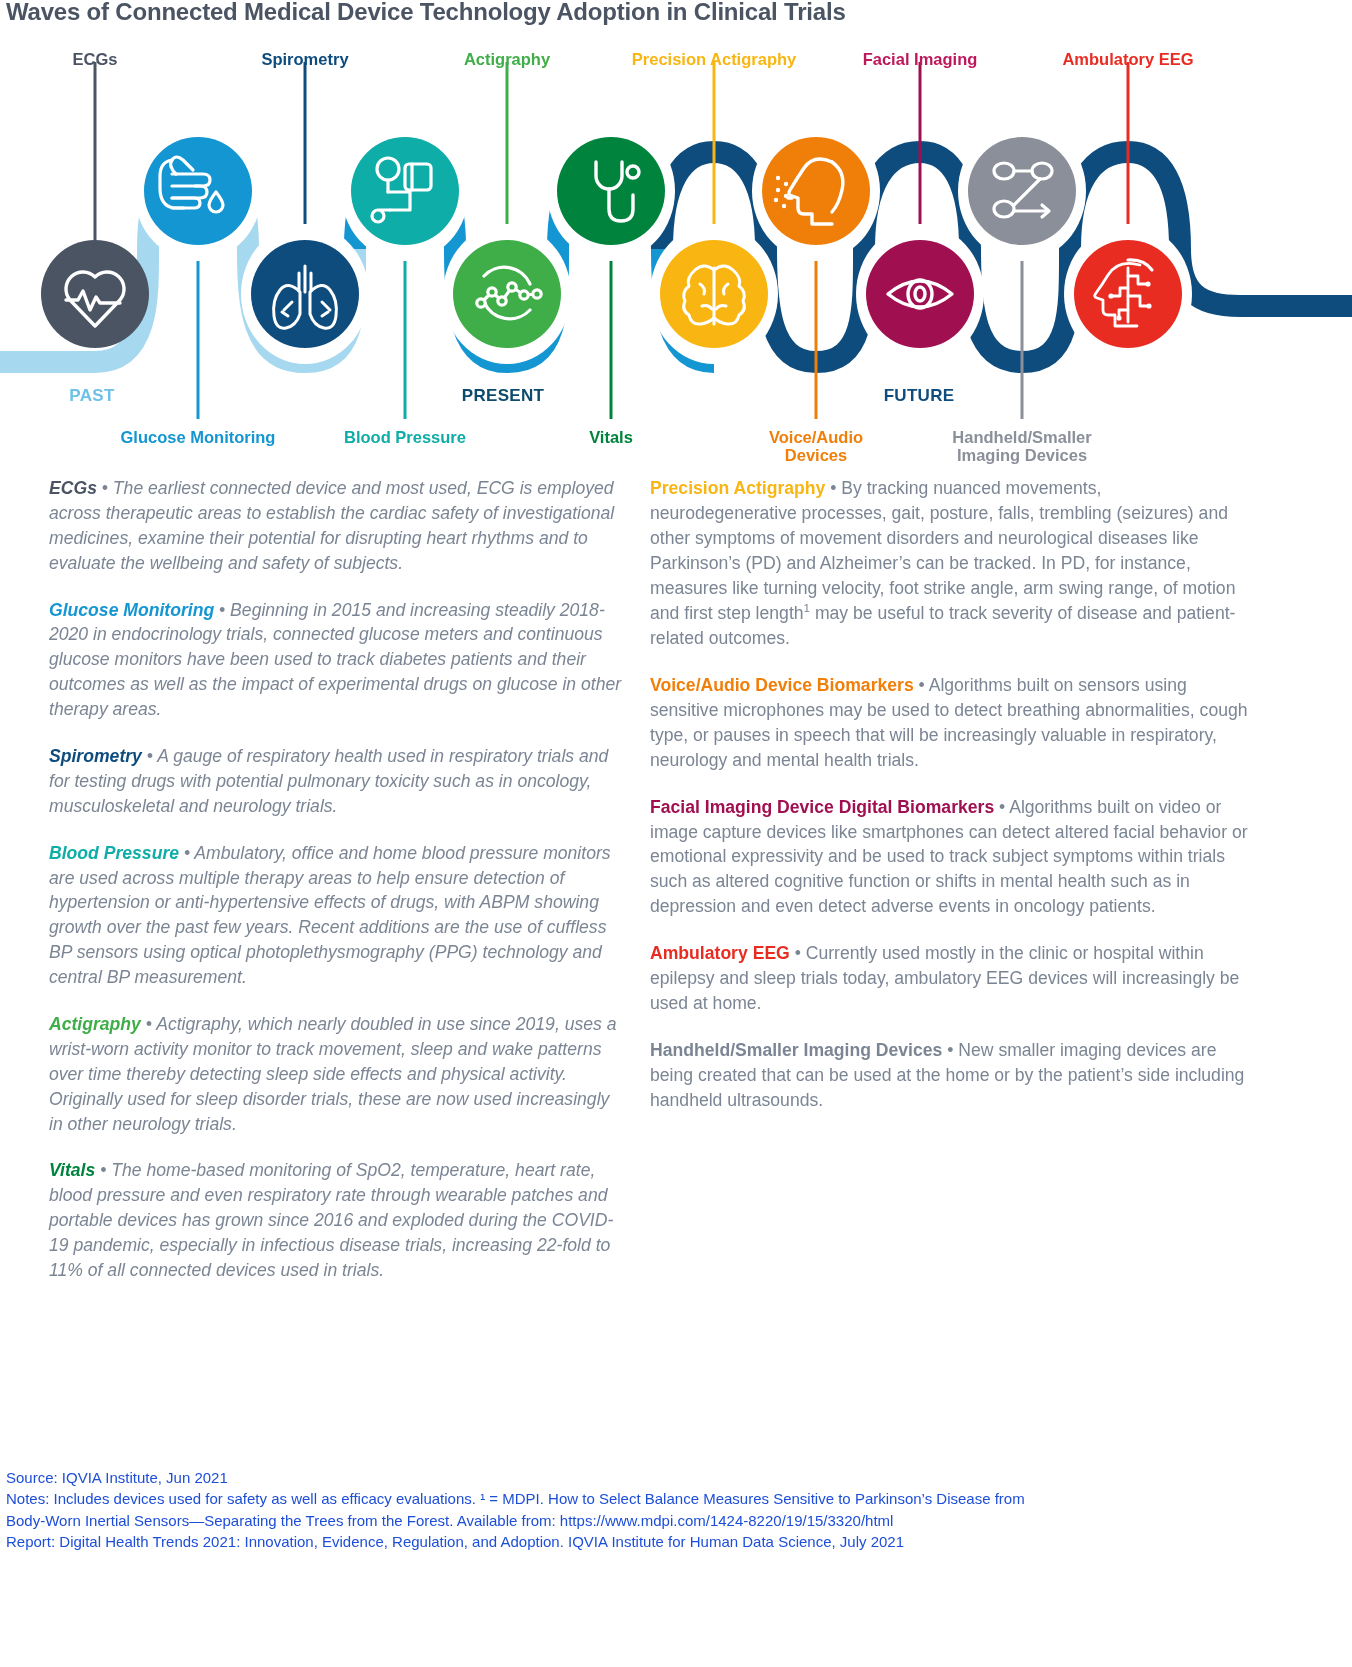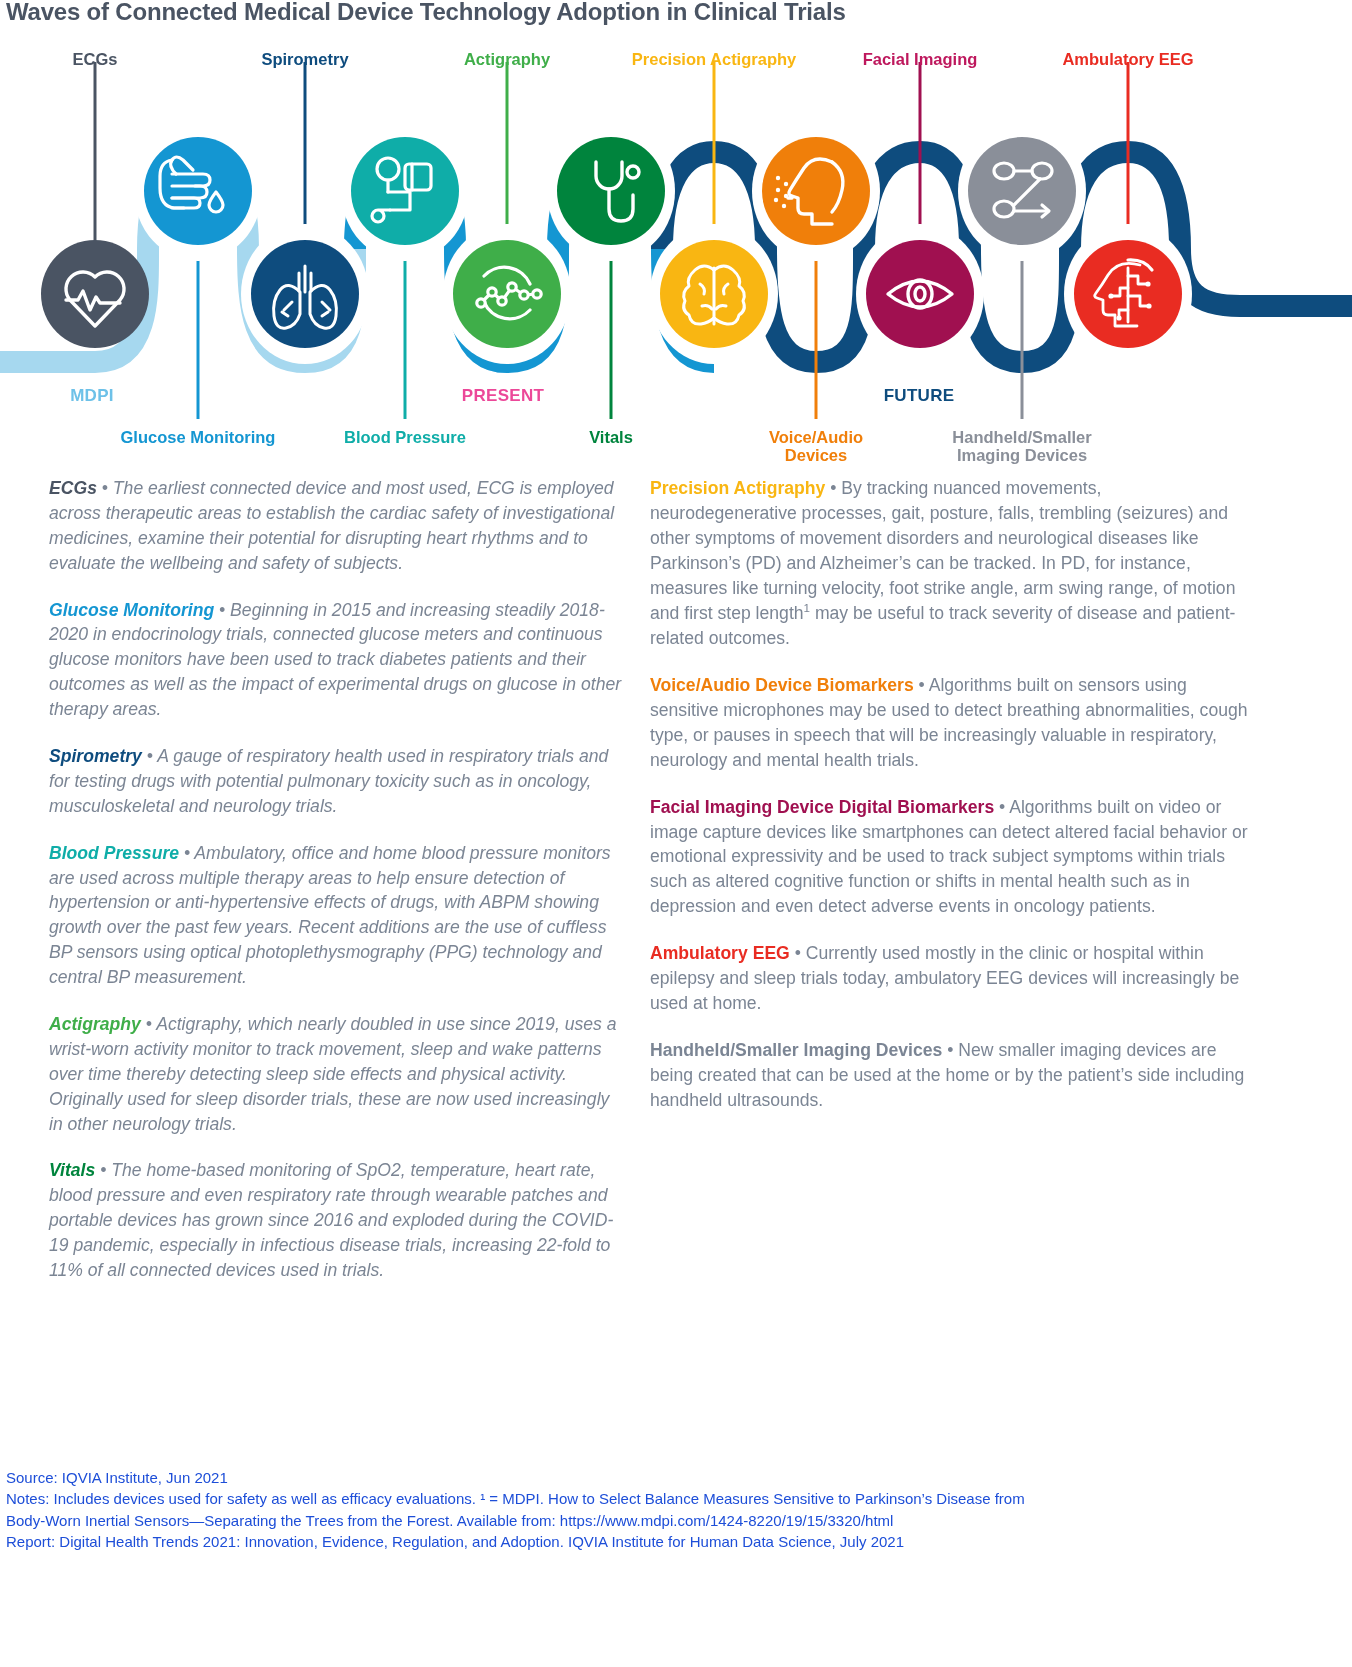--- a/index.html
+++ b/index.html
@@ -289,22 +289,22 @@
     </g>
   </svg>
 
   <div class="topLabel" style="left: 95px; top: 6px; color: rgb(74, 84, 99);">ECGs</div>
   <div class="topLabel" style="left:305px; top:6px; color:#0E4C7E;">Spirometry</div>
   <div class="topLabel" style="left:507px; top:6px; color:#3FAE49;">Actigraphy</div>
   <div class="topLabel" style="left:714px; top:6px; color:#F9B612;">Precision Actigraphy</div>
   <div class="topLabel" style="left:920px; top:6px; color:#be185d;">Facial Imaging</div>
   <div class="topLabel" style="left:1128px;top:6px; color:#E92C22;">Ambulatory EEG</div>
 
-  <div class="eraLabel" style="left:92px;  top:342px; color:#6DC1E8;">MDPI</div>
-  <div class="eraLabel" style="left:503px; top:342px; color:#ec4899;">PRESENT</div>
+  <div class="eraLabel" style="left:92px;  top:342px; color:#6DC1E8;">PAST</div>
+  <div class="eraLabel" style="left:503px; top:342px; color:#0c4a6e;">PRESENT</div>
   <div class="eraLabel" style="left:919px; top:342px; color:#0E4C7E;">FUTURE</div>
 
   <div class="botLabel" style="left:198px; top:384px; color:#1496D2;">Glucose Monitoring</div>
   <div class="botLabel" style="left:405px; top:384px; color:#0FADA8;">Blood Pressure</div>
   <div class="botLabel" style="left:611px; top:384px; color:#00843D;">Vitals</div>
   <div class="botLabel" style="left:816px; top:384px; color:#F07F0A; white-space:pre-line;">Voice/Audio
 Devices</div>
   <div class="botLabel" style="left:1022px;top:384px; color:#8A8F99; white-space:pre-line;">Handheld/Smaller
 Imaging Devices</div>
 </div>

